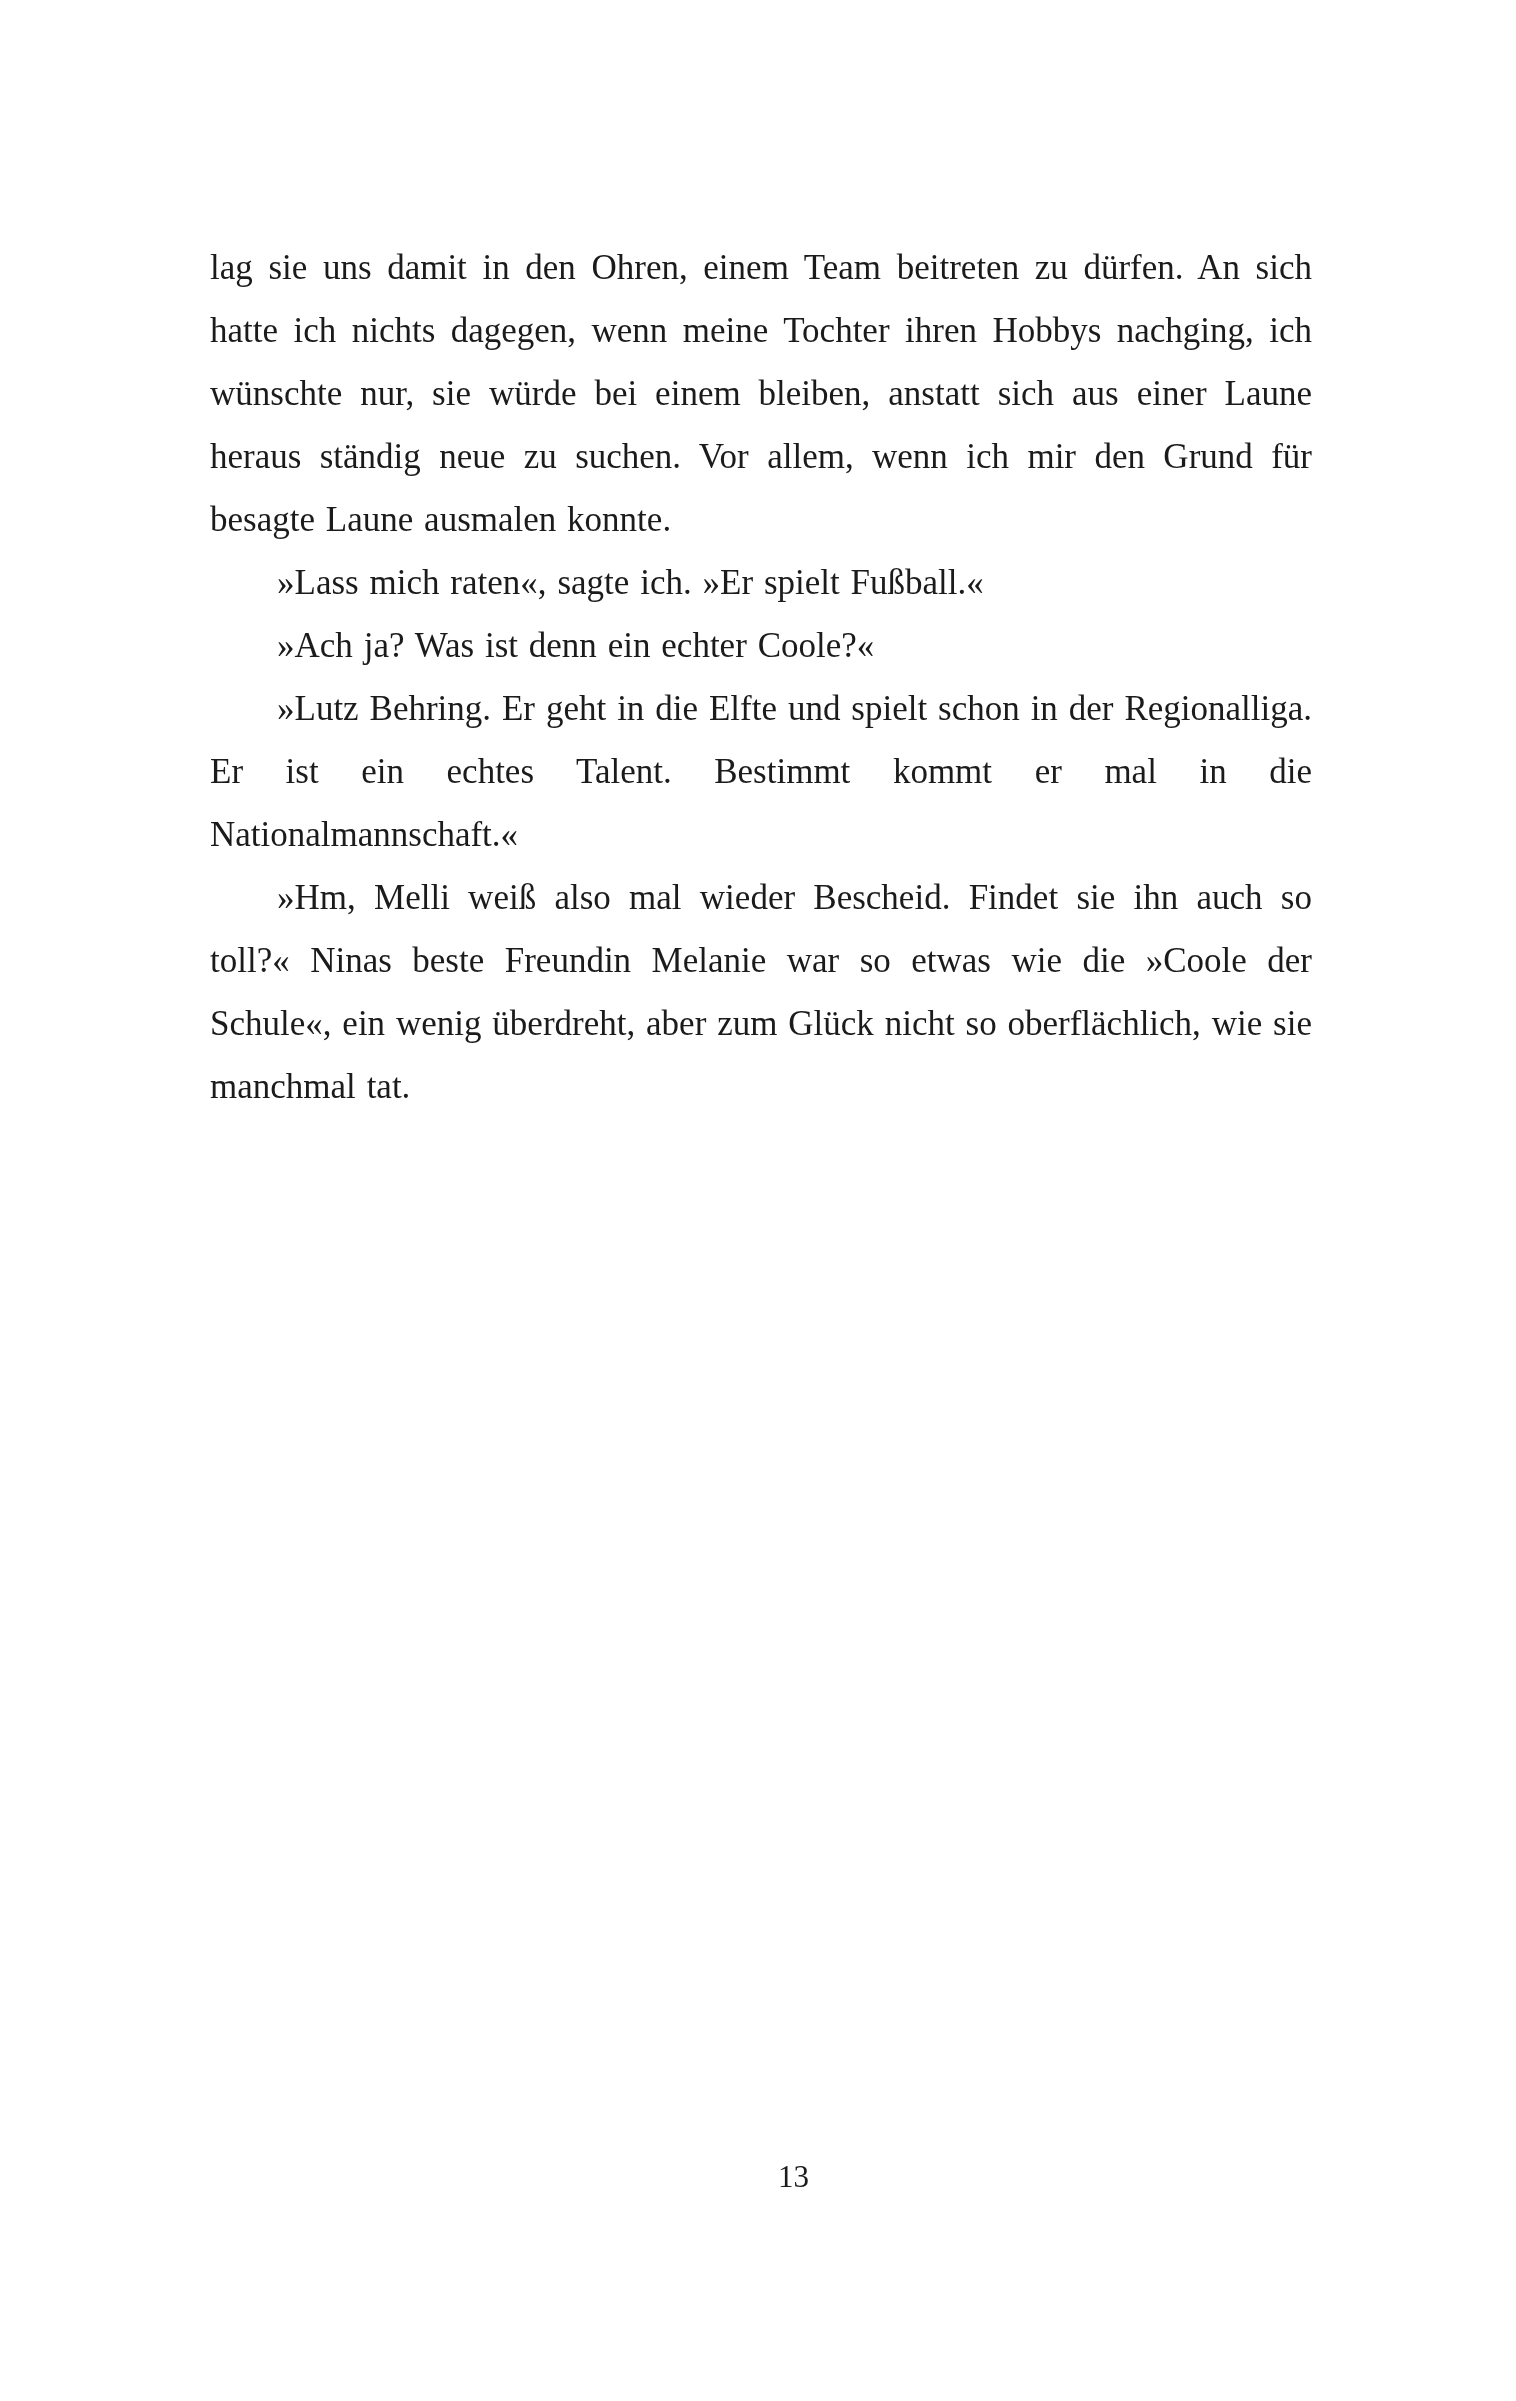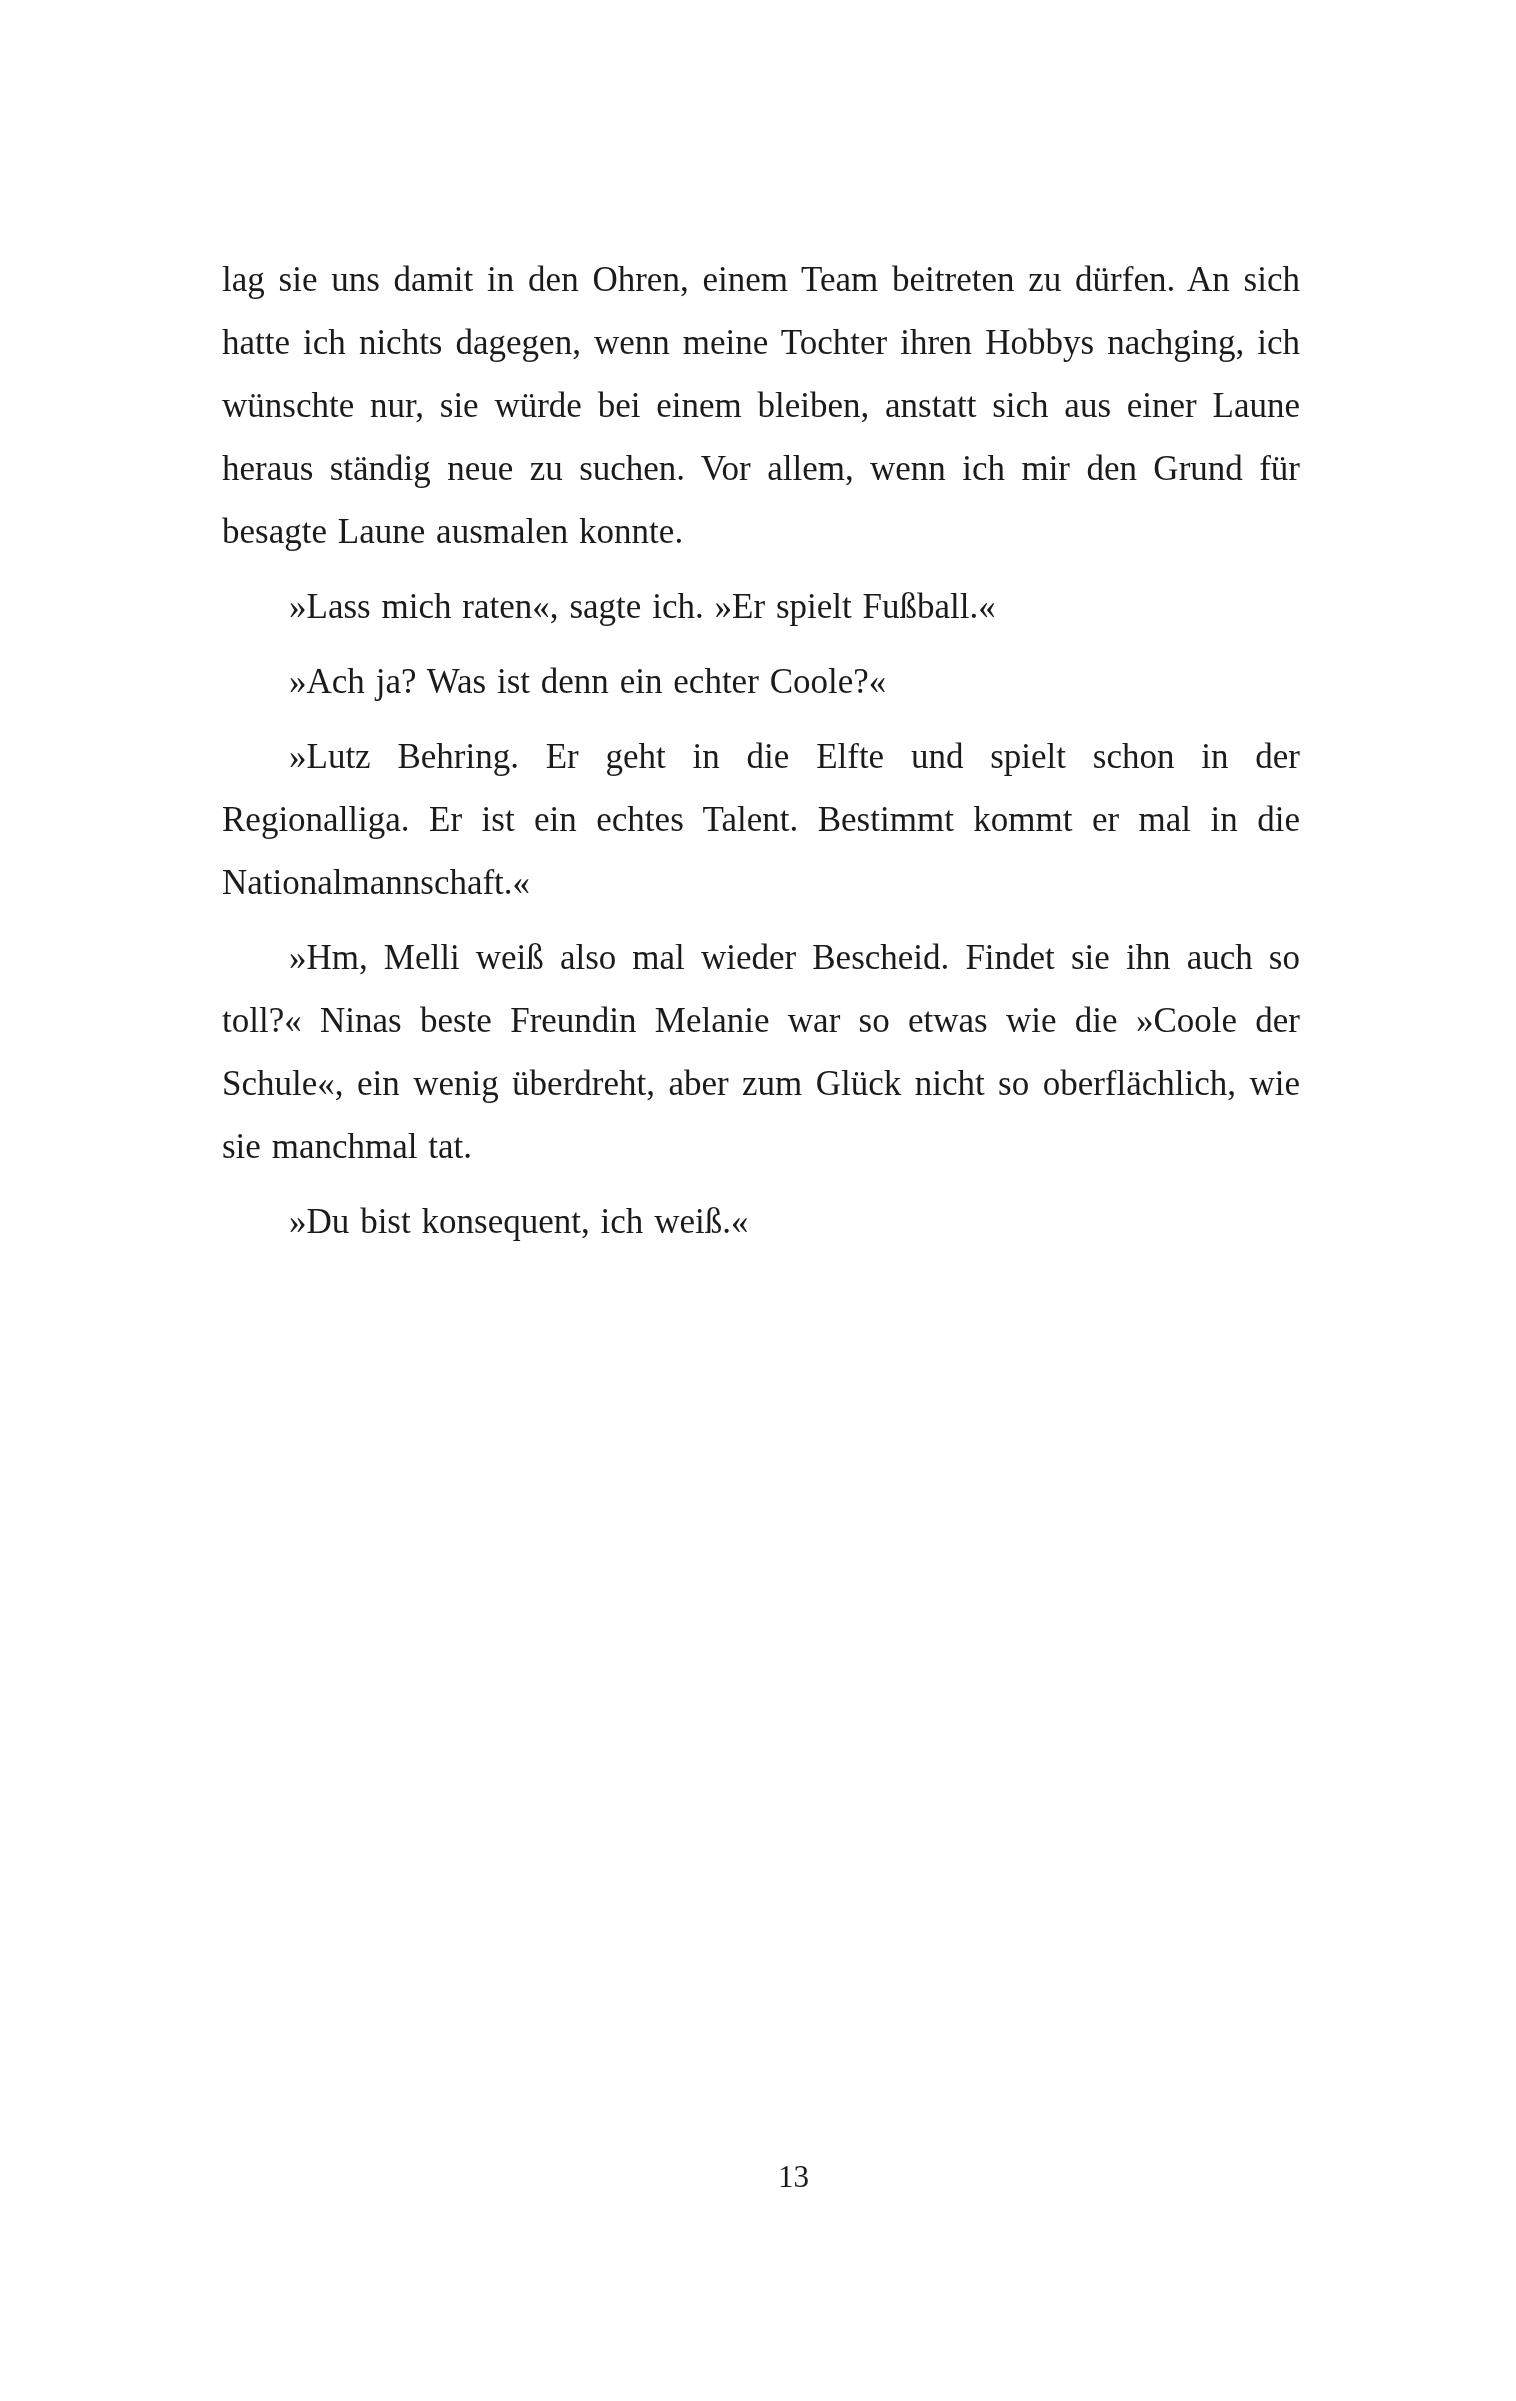--- a/index.html
+++ b/index.html
@@ -25,21 +25,21 @@
     width: 1102px;
     font-size: 35px;
     line-height: 63px;
     text-align: justify;
     text-justify: inter-word;
     hyphens: auto;
     -webkit-hyphens: auto;
     word-spacing: 0.06em;
   }
   .text-block p {
-    margin: 12px;
+    margin: 0;
     padding: 0;
   }
   .text-block p.indent {
     text-indent: 67px;
   }
   .page-number {
     position: absolute;
     bottom: 209px;
     left: 0;
     width: 100%;
@@ -52,17 +52,16 @@
 </head>
 <body style="background: rgb(255, 255, 255); color: rgb(27, 27, 27);">
 
 <div class="page">
   <div class="text-block">
       <p class="" lang="de">lag sie uns damit in den Ohren, einem Team beitreten zu dürfen. An sich hatte ich nichts dagegen, wenn meine Tochter ihren Hobbys nachging, ich wünschte nur, sie würde bei einem bleiben, anstatt sich aus einer Laune heraus ständig neue zu suchen. Vor allem, wenn ich mir den Grund für besagte Laune ausmalen konnte.</p>
       <p class="indent" lang="de">»Lass mich raten«, sagte ich. »Er spielt Fußball.«</p>
       <p class="indent" lang="de">»Ach ja? Was ist denn ein echter Coole?«</p>
       <p class="indent" lang="de">»Lutz Behring. Er geht in die Elfte und spielt schon in der Regionalliga. Er ist ein echtes Talent. Bestimmt kommt er mal in die Nationalmannschaft.«</p>
       <p class="indent" lang="de">»Hm, Melli weiß also mal wieder Bescheid. Findet sie ihn auch so toll?« Ninas beste Freundin Melanie war so etwas wie die »Coole der Schule«, ein wenig überdreht, aber zum Glück nicht so oberflächlich, wie sie manchmal tat.</p>
-      <p class="indent" lang="de">»Du bist konsequent, ich weiß.«</p>
     </div>
   <div class="page-number">13</div>
 </div>
 
 
 </body></html>

